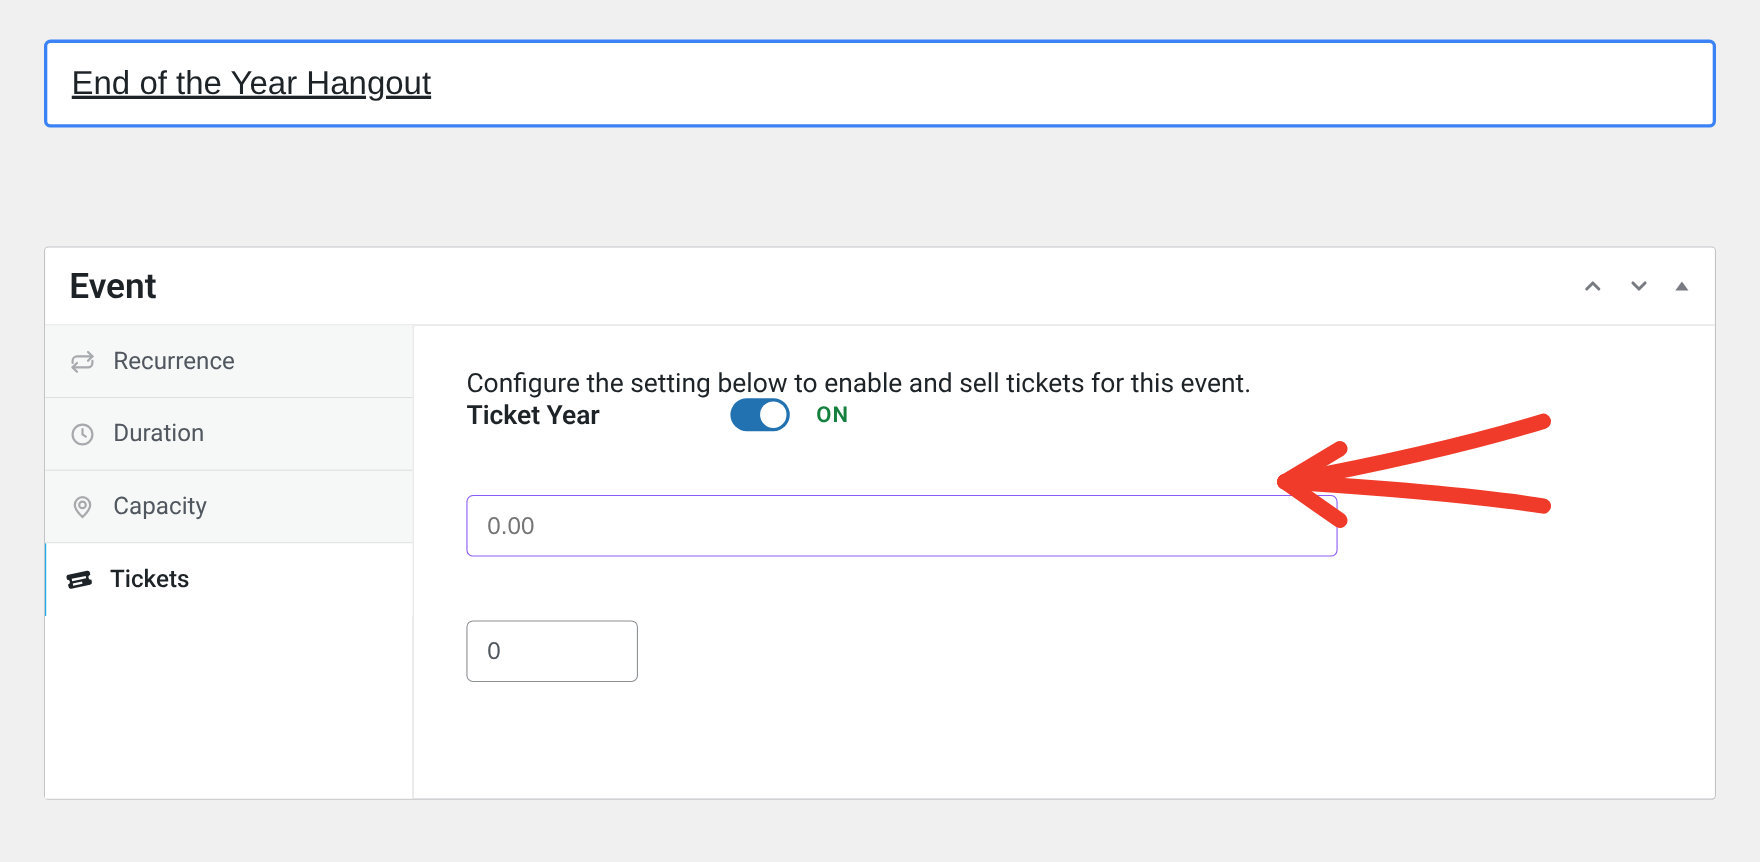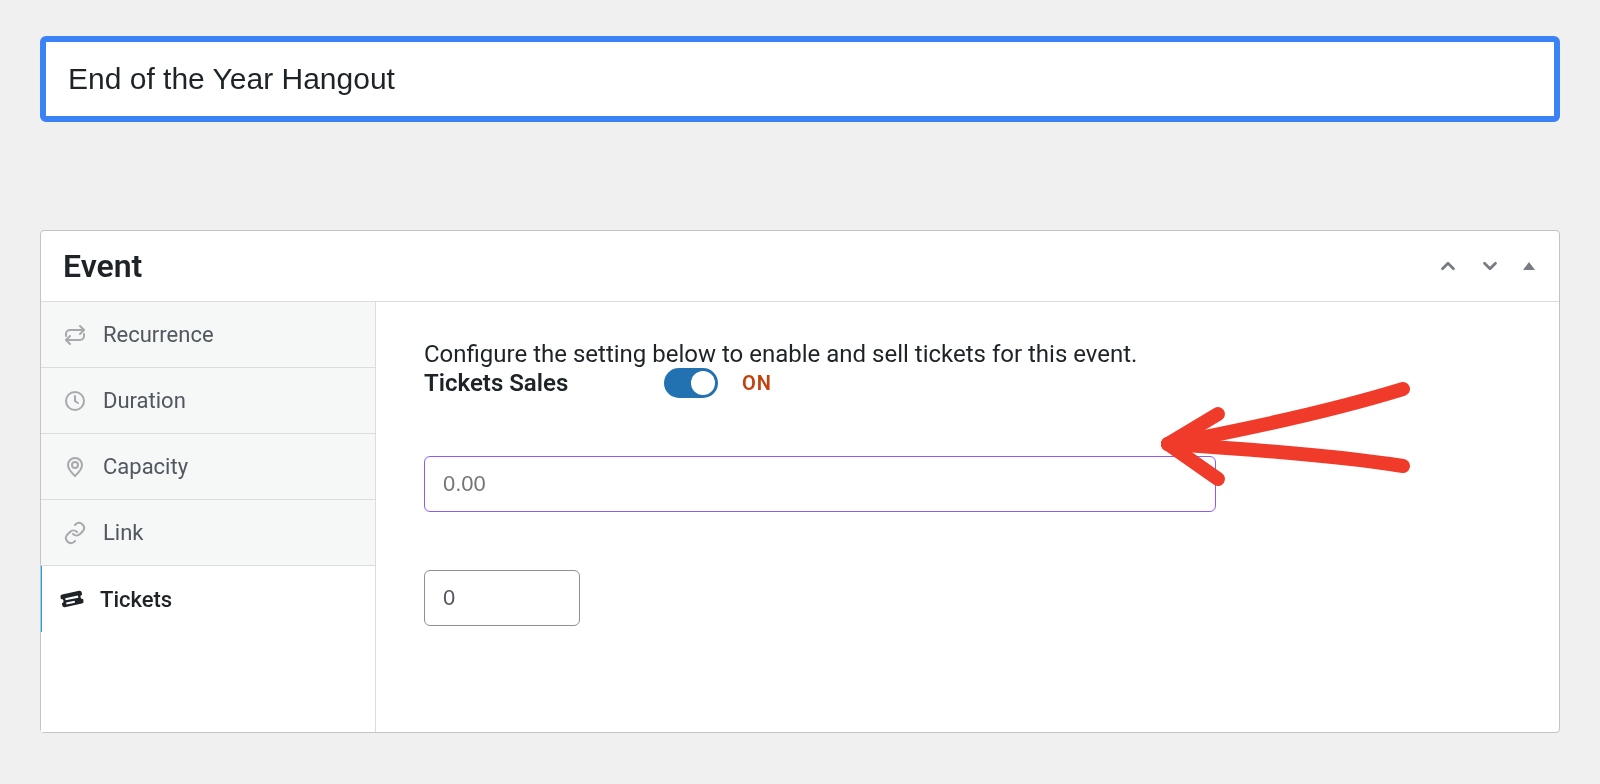--- a/index.html
+++ b/index.html
@@ -11,26 +11,27 @@
       height: 784px;
       color: #1d2327;
     }
     .title-input-wrap {
       margin: 36px 40px 0 40px;
     }
     .title-input {
       width: 100%;
       font-size: 30px;
       padding: 20px 22px;
-      border: 6px solid #3b82f6;
+      border: 3px solid #3b82f6;
       border-radius: 6px;
       background: #fff;
       color: #1d2327;
       font-weight: 400;
       outline: none;
+      text-decoration: underline;
     }
     .panel {
       margin: 108px 40px 0 40px;
       background: #fff;
       border: 1px solid #c3c4c7;
       border-radius: 4px;
     }
     .panel-header {
       display: flex;
       align-items: center;
@@ -117,21 +118,21 @@
       top: 3px;
       width: 24px;
       height: 24px;
       border-radius: 50%;
       background: #fff;
     }
     .toggle-state {
       margin-left: 24px;
       font-size: 20px;
       letter-spacing: 1px;
-      color: #c2410c;
+      color: #15803d;
       font-weight: 600;
     }
     .text-input {
       width: 792px;
       font-size: 22px;
       padding: 14px 18px;
       border: 1px solid #8b5cf6;
       border-radius: 6px;
       background: #fff;
       color: #50575e;
@@ -212,46 +213,37 @@
       <div class="sidebar-item">
         <span class="icon-slot">
           <svg width="24" height="24" viewBox="0 0 24 24" fill="none" stroke="#a7aaad" stroke-width="2">
               <path d="M12 21s-7-6.5-7-11a7 7 0 0 1 14 0c0 4.5-7 11-7 11z"></path>
               <circle cx="12" cy="10" r="3"></circle>
             </svg>
         </span>
         <span>Capacity</span>
       </div>
 
-      <div class="sidebar-item">
-        <span class="icon-slot">
-          <svg width="24" height="24" viewBox="0 0 24 24" fill="none" stroke="#a7aaad" stroke-width="2" stroke-linecap="round">
-              <path d="M10 13a5 5 0 0 0 7 0l3-3a5 5 0 0 0-7-7l-1 1"></path>
-              <path d="M14 11a5 5 0 0 0-7 0l-3 3a5 5 0 0 0 7 7l1-1"></path>
-            </svg>
-        </span>
-        <span>Link</span>
-      </div>
 
       <div class="sidebar-item active">
         <span class="icon-slot">
           <svg width="26" height="26" viewBox="0 0 24 24" fill="#1d2327">
               <path d="M20 6H4a2 2 0 0 0-2 2v2a2 2 0 0 1 0 4v2a2 2 0 0 0 2 2h16a2 2 0 0 0 2-2v-2a2 2 0 0 1 0-4V8a2 2 0 0 0-2-2zm-6 10H6v-2h8v2zm4-4H6v-2h12v2z" transform="rotate(-12 12 12)"></path>
             </svg>
         </span>
         <span>Tickets</span>
       </div>
 
     </div>
 
     <div class="content">
       <p class="desc">Configure the setting below to enable and sell tickets for this event.</p>
 
       <div class="row">
-        <div class="row-label">Tickets Sales</div>
+        <div class="row-label">Ticket Year</div>
         <div class="toggle">
           <div class="toggle-knob"></div>
         </div>
         <div class="toggle-state">ON</div>
       </div>
 
       <div class="row">
         <input type="text" class="text-input" placeholder="0.00" style="">
       </div>
 

